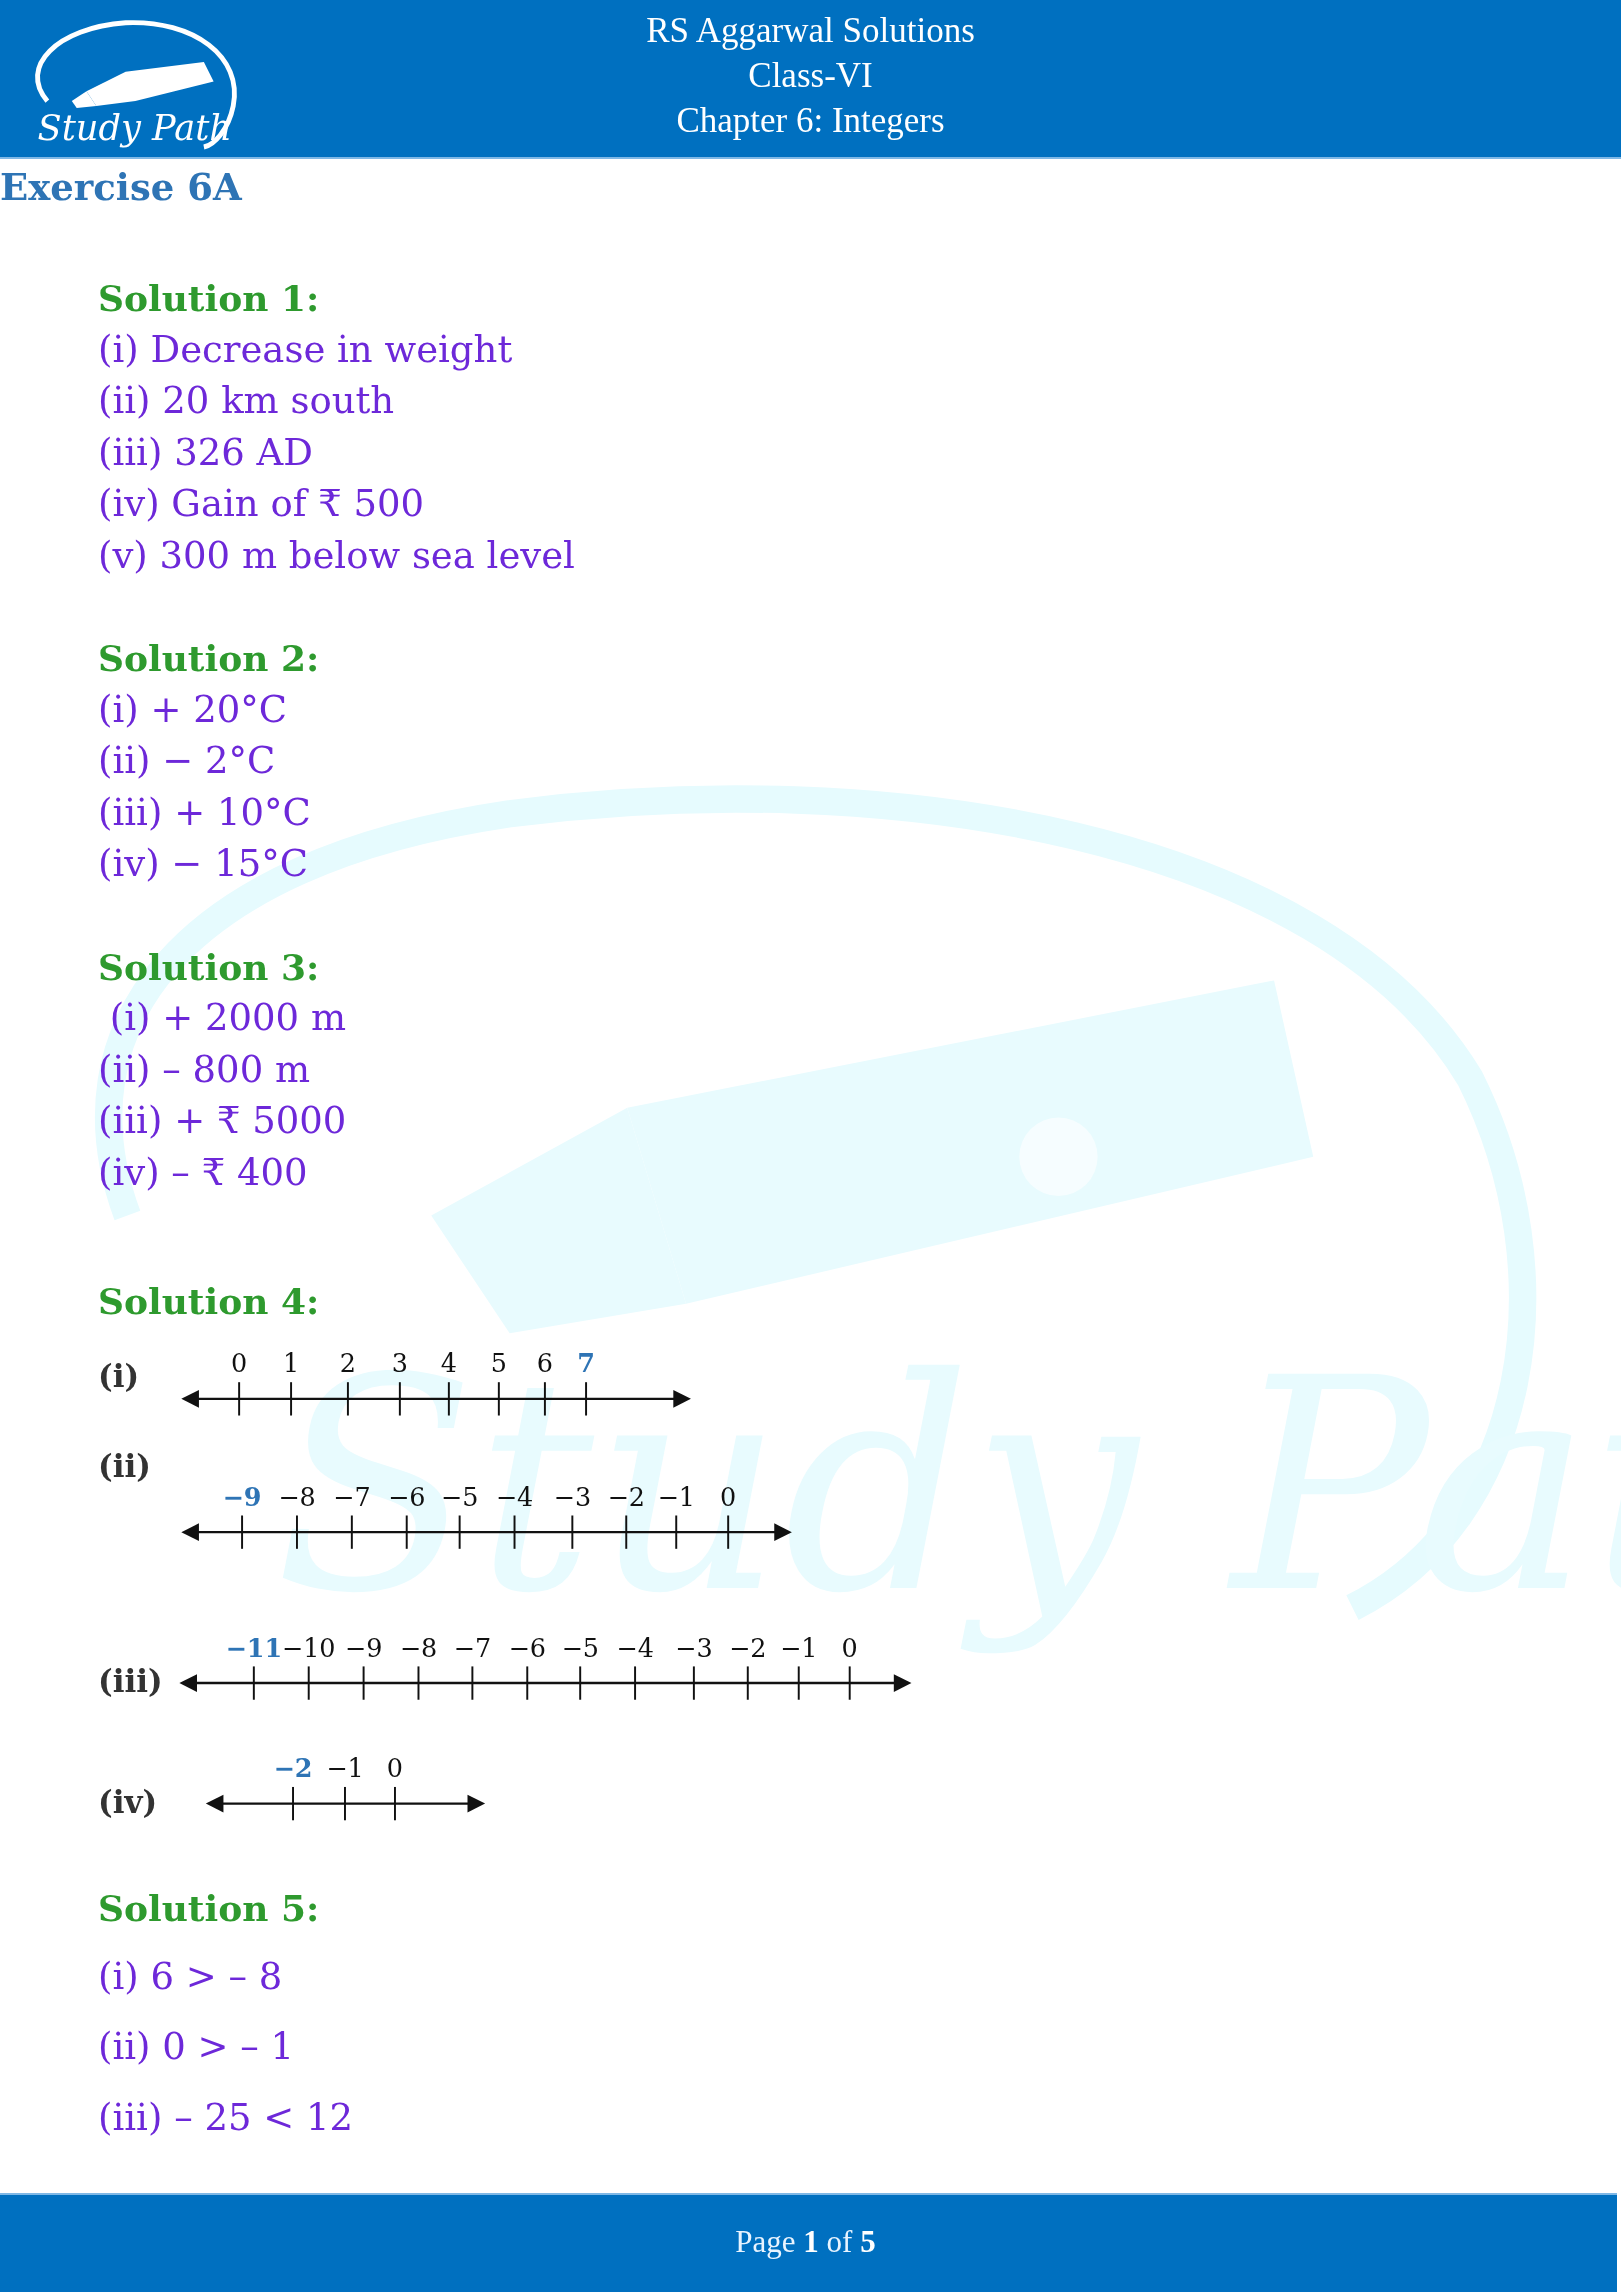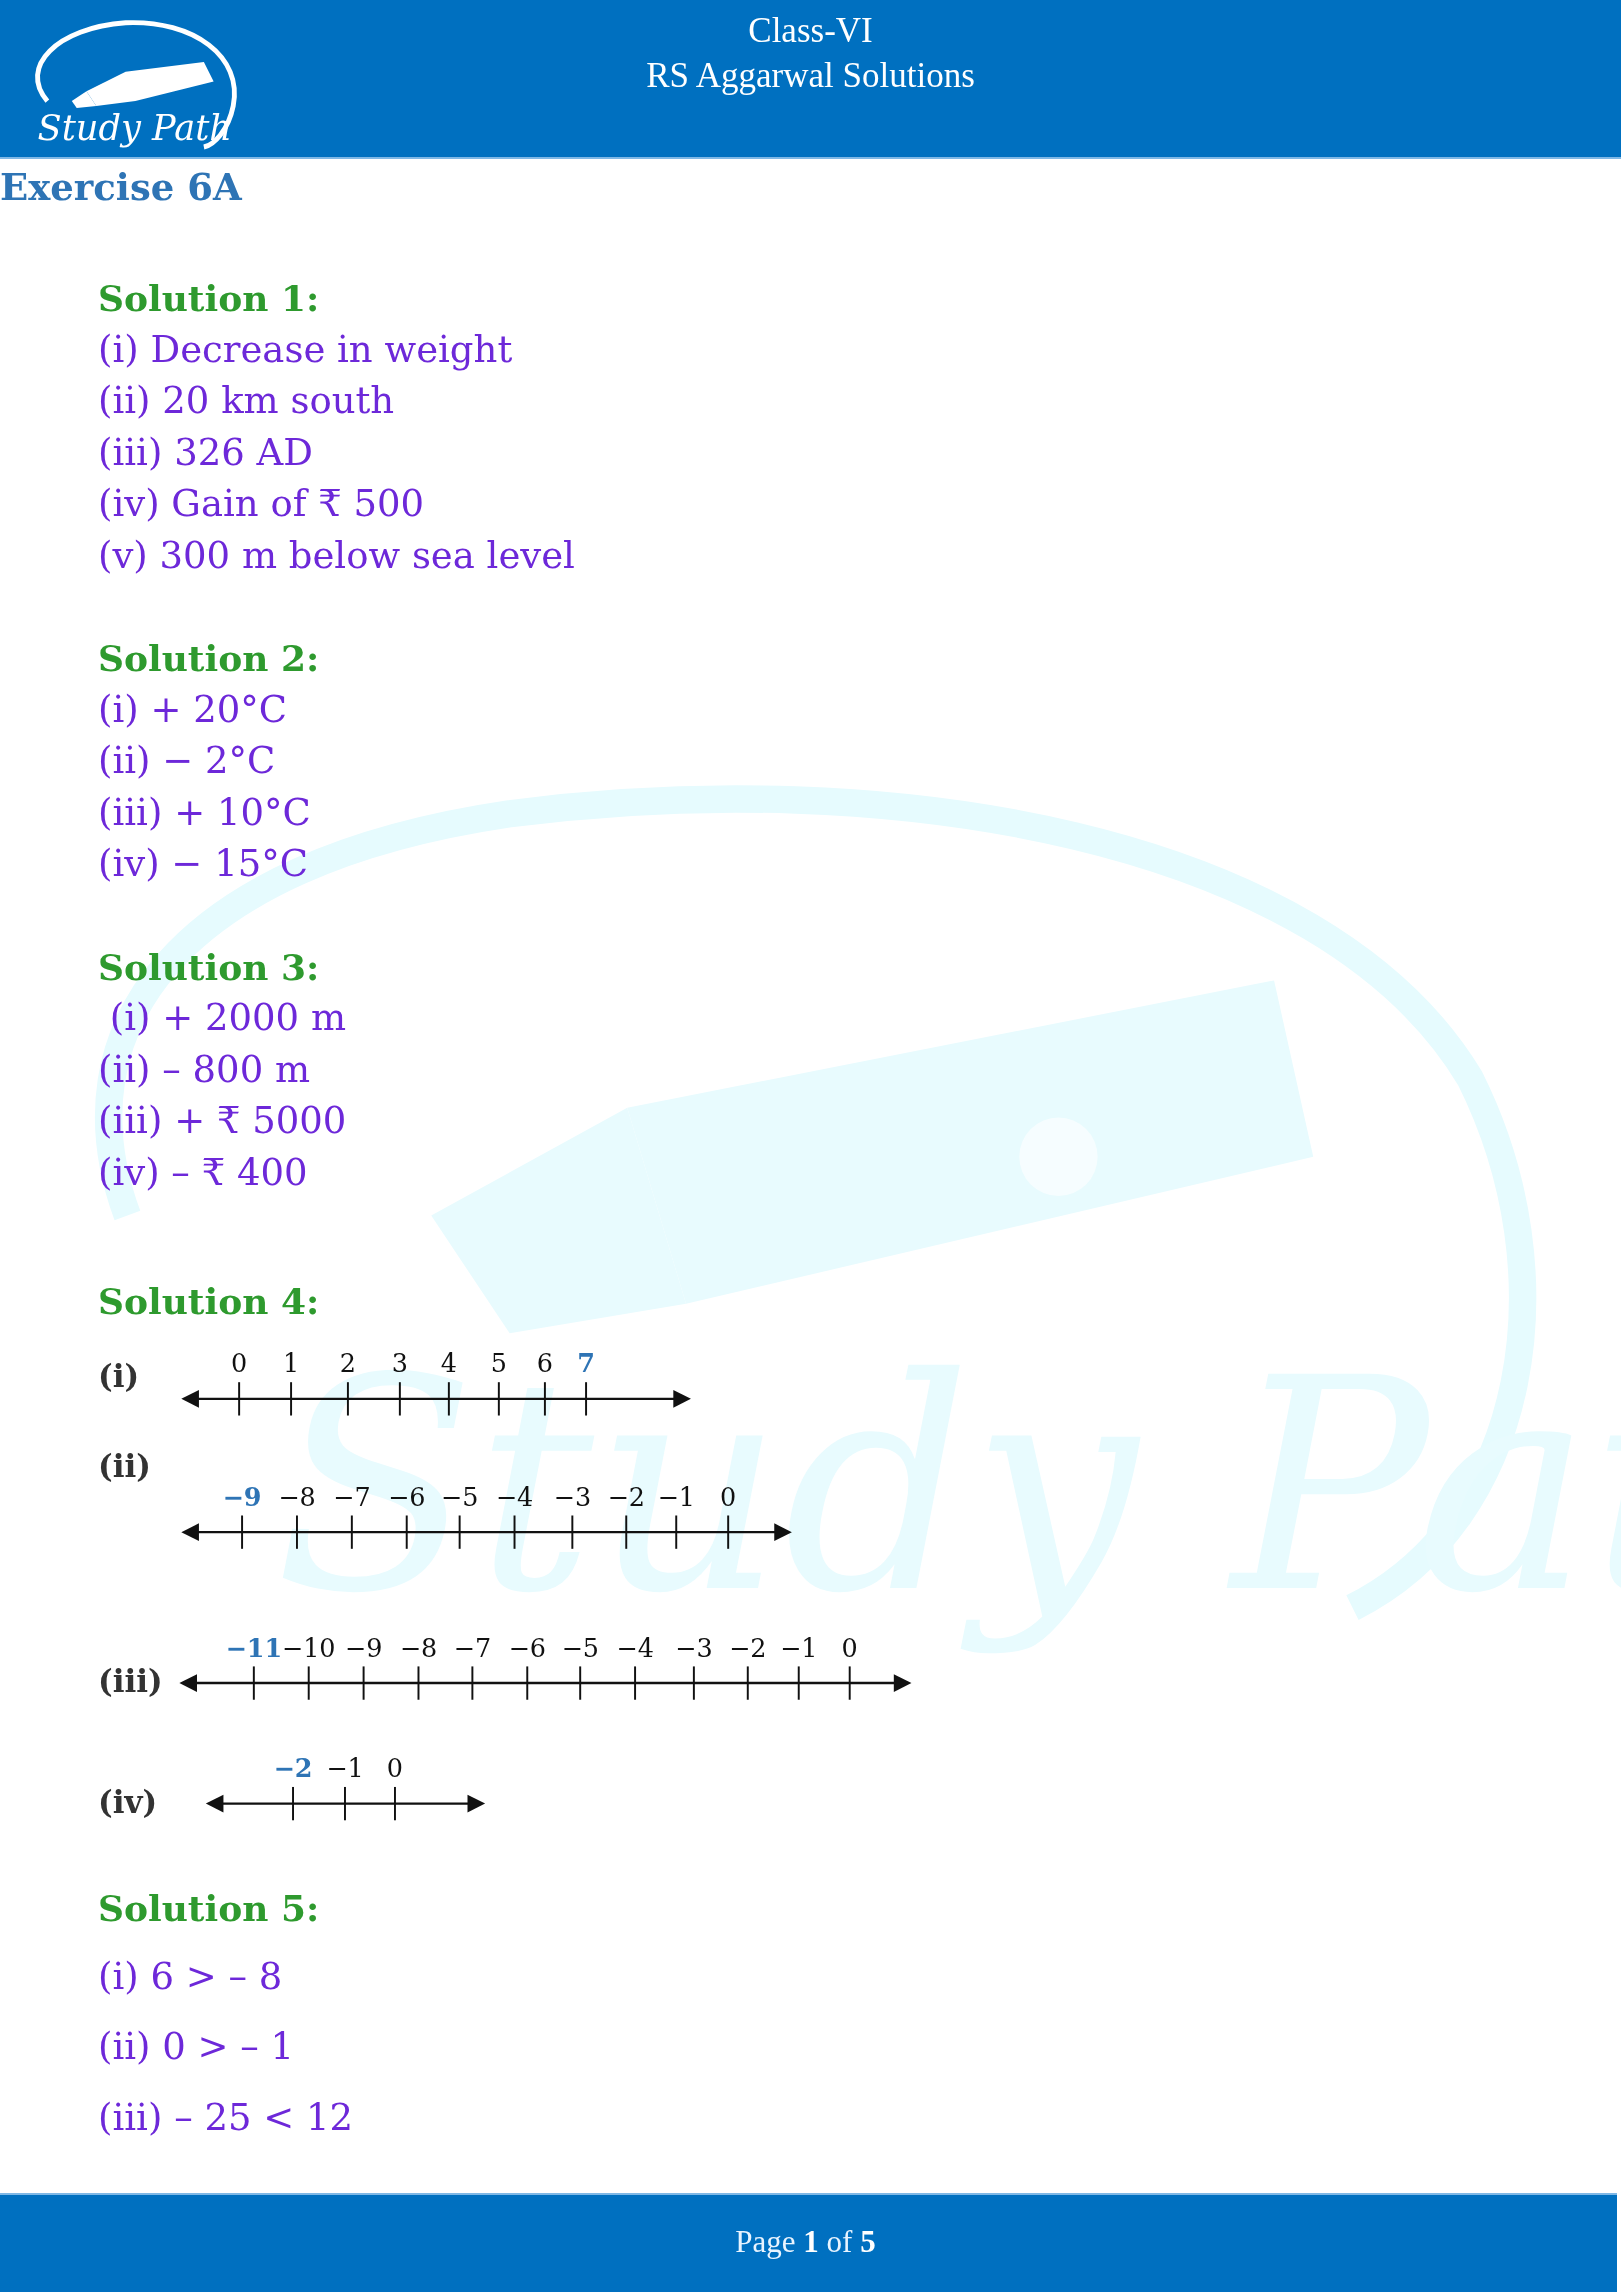--- a/index.html
+++ b/index.html
@@ -65,22 +65,23 @@
 </svg>
 
 <div class="header">
   <svg class="logo" viewBox="0 0 230 148">
     <path d="M30,95 C0,60 40,20 110,15 C180,12 230,50 220,100 C215,125 200,140 190,142" fill="none" stroke="#fff" stroke-width="5"></path>
     <polygon points="70,85 110,65 190,55 200,75 120,95 80,100" fill="#fff"></polygon>
     <polygon points="55,95 70,85 80,100 60,102" fill="#fff"></polygon>
     <text x="20" y="135" font-family="DejaVu Serif, serif" font-style="italic" font-size="36" fill="#fff">Study Path</text>
   </svg>
   <div class="header-lines">
+    <div>RS Aggarwal Solutions</div>
     <div>Class-VI</div>
-    <div>RS Aggarwal Solutions</div>
+    <div>Chapter 6: Integers</div>
   </div>
 </div>
 
 <div class="title">Exercise 6A</div>
 
 <div class="content">
 
   <div class="sol-head" style="top:277px">Solution 1:</div>
   <div class="line" style="top:328px">(i) Decrease in weight</div>
   <div class="line" style="top:379px">(ii) 20 km south</div>

